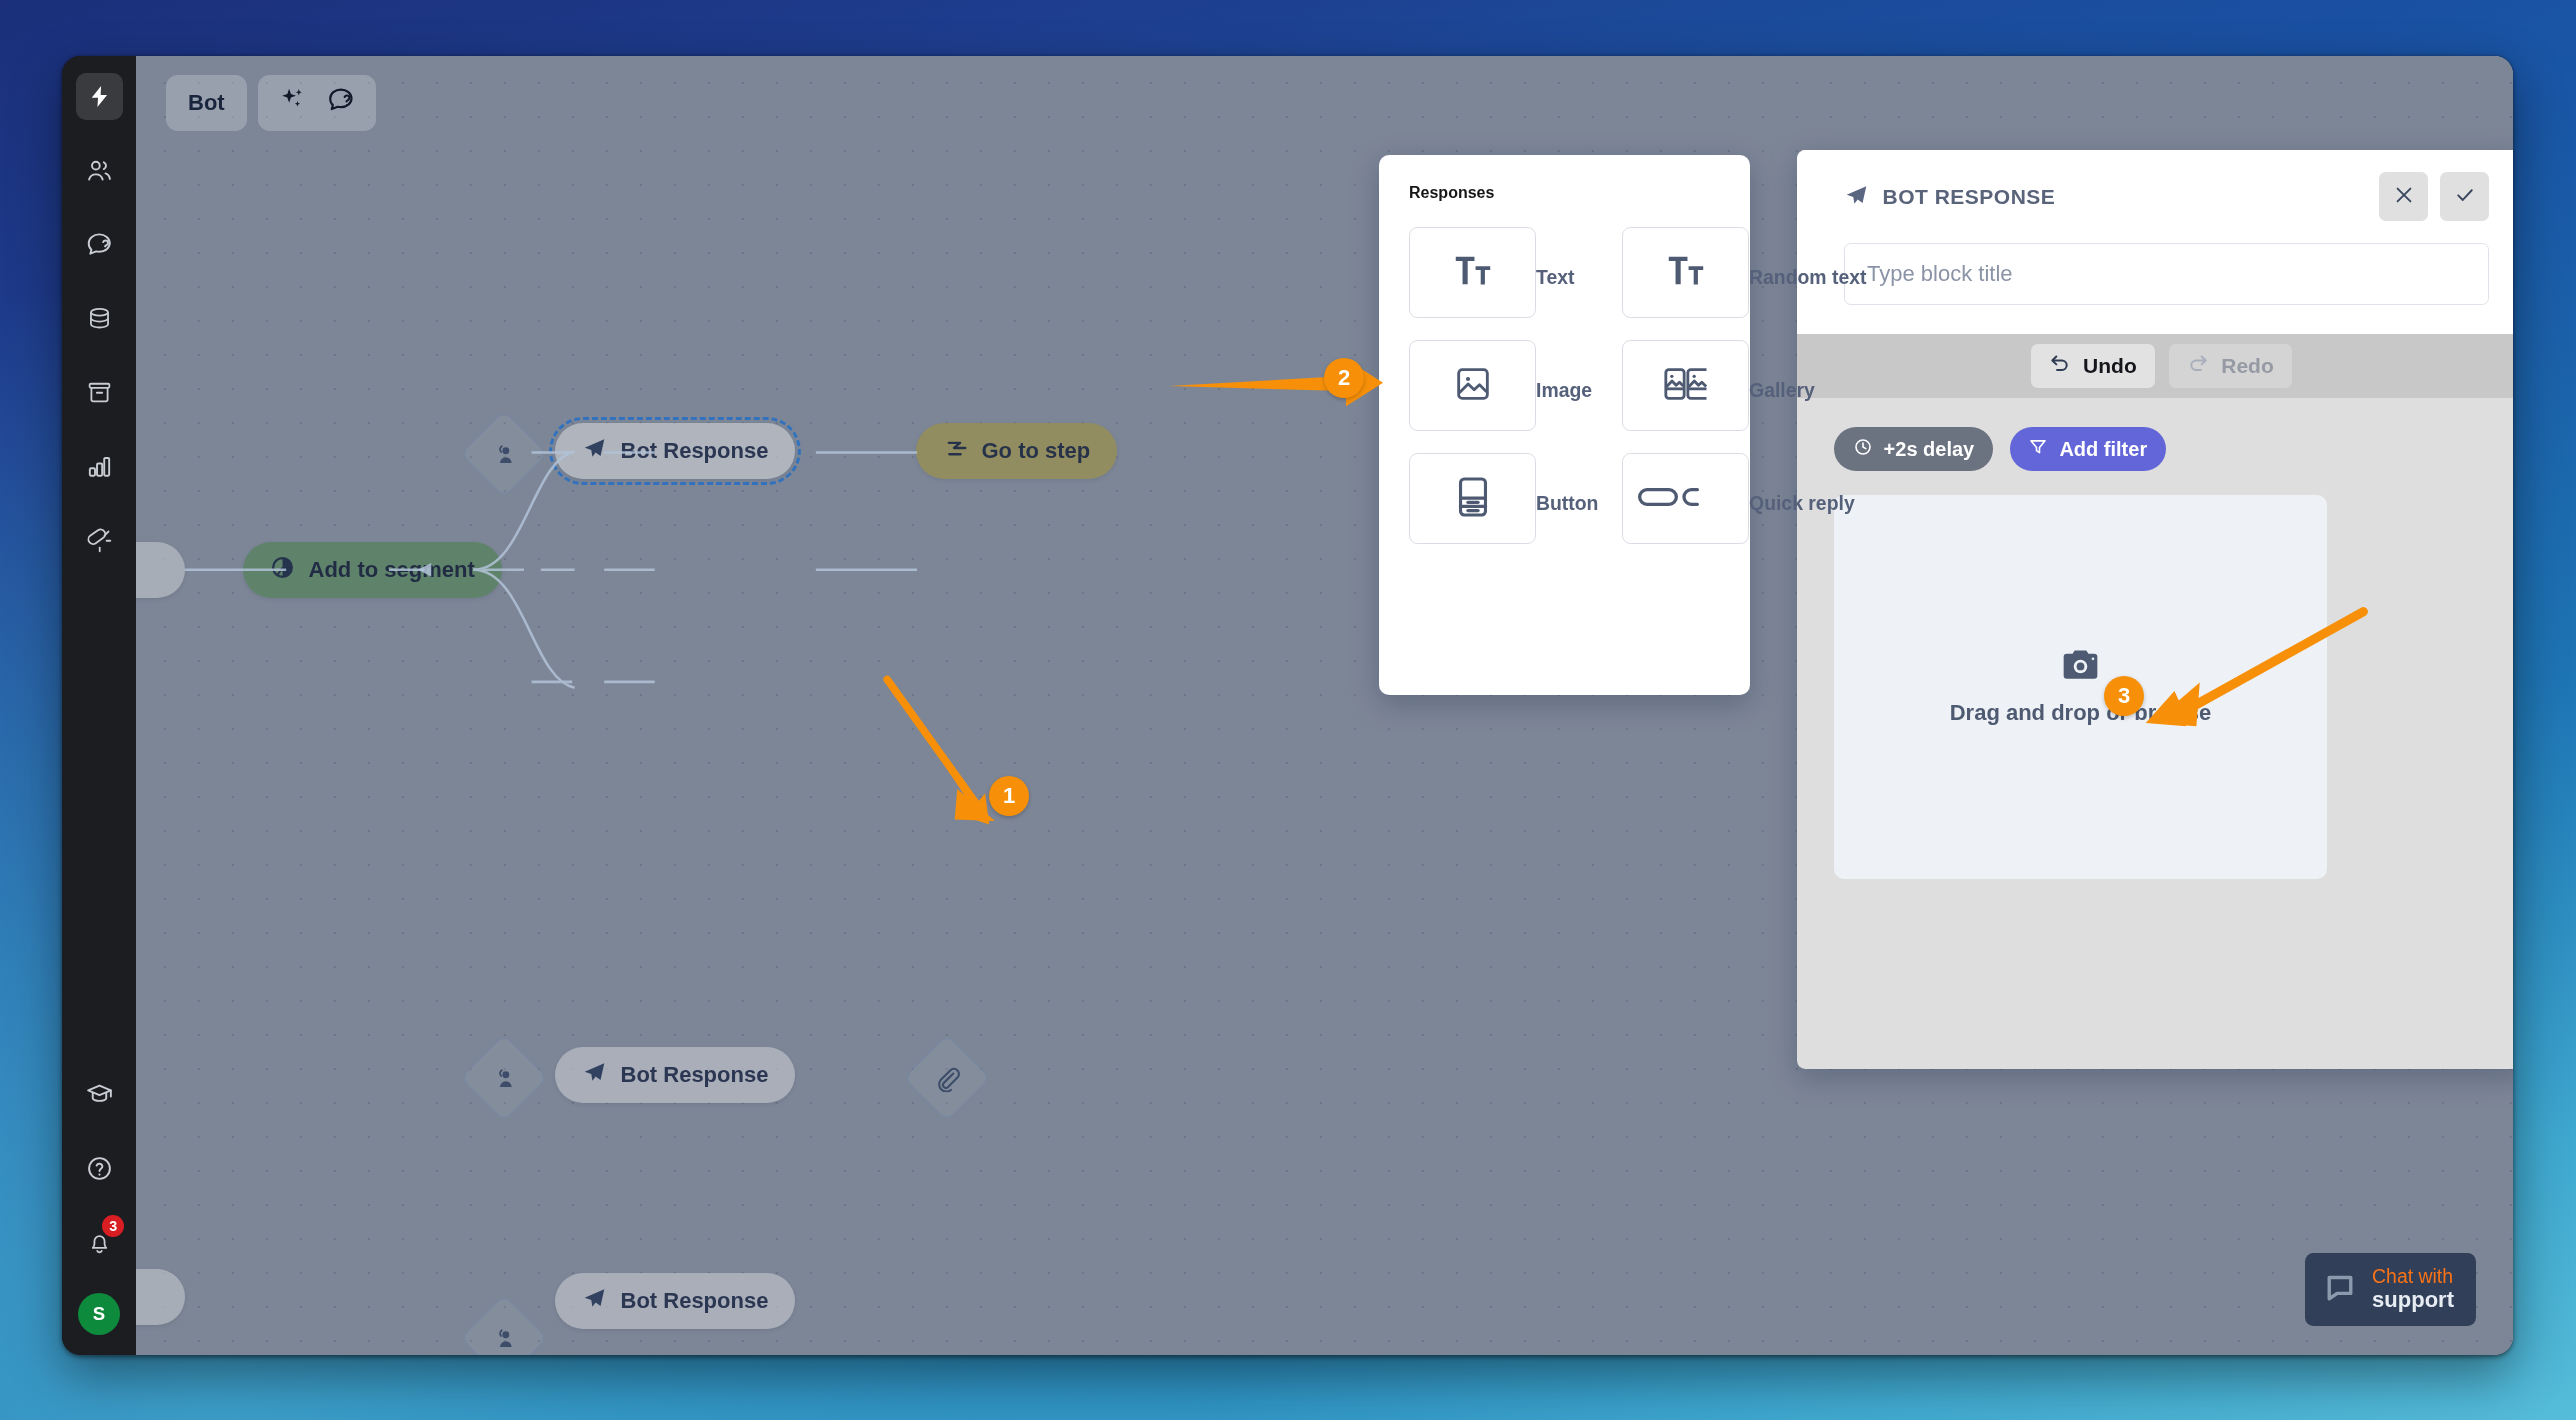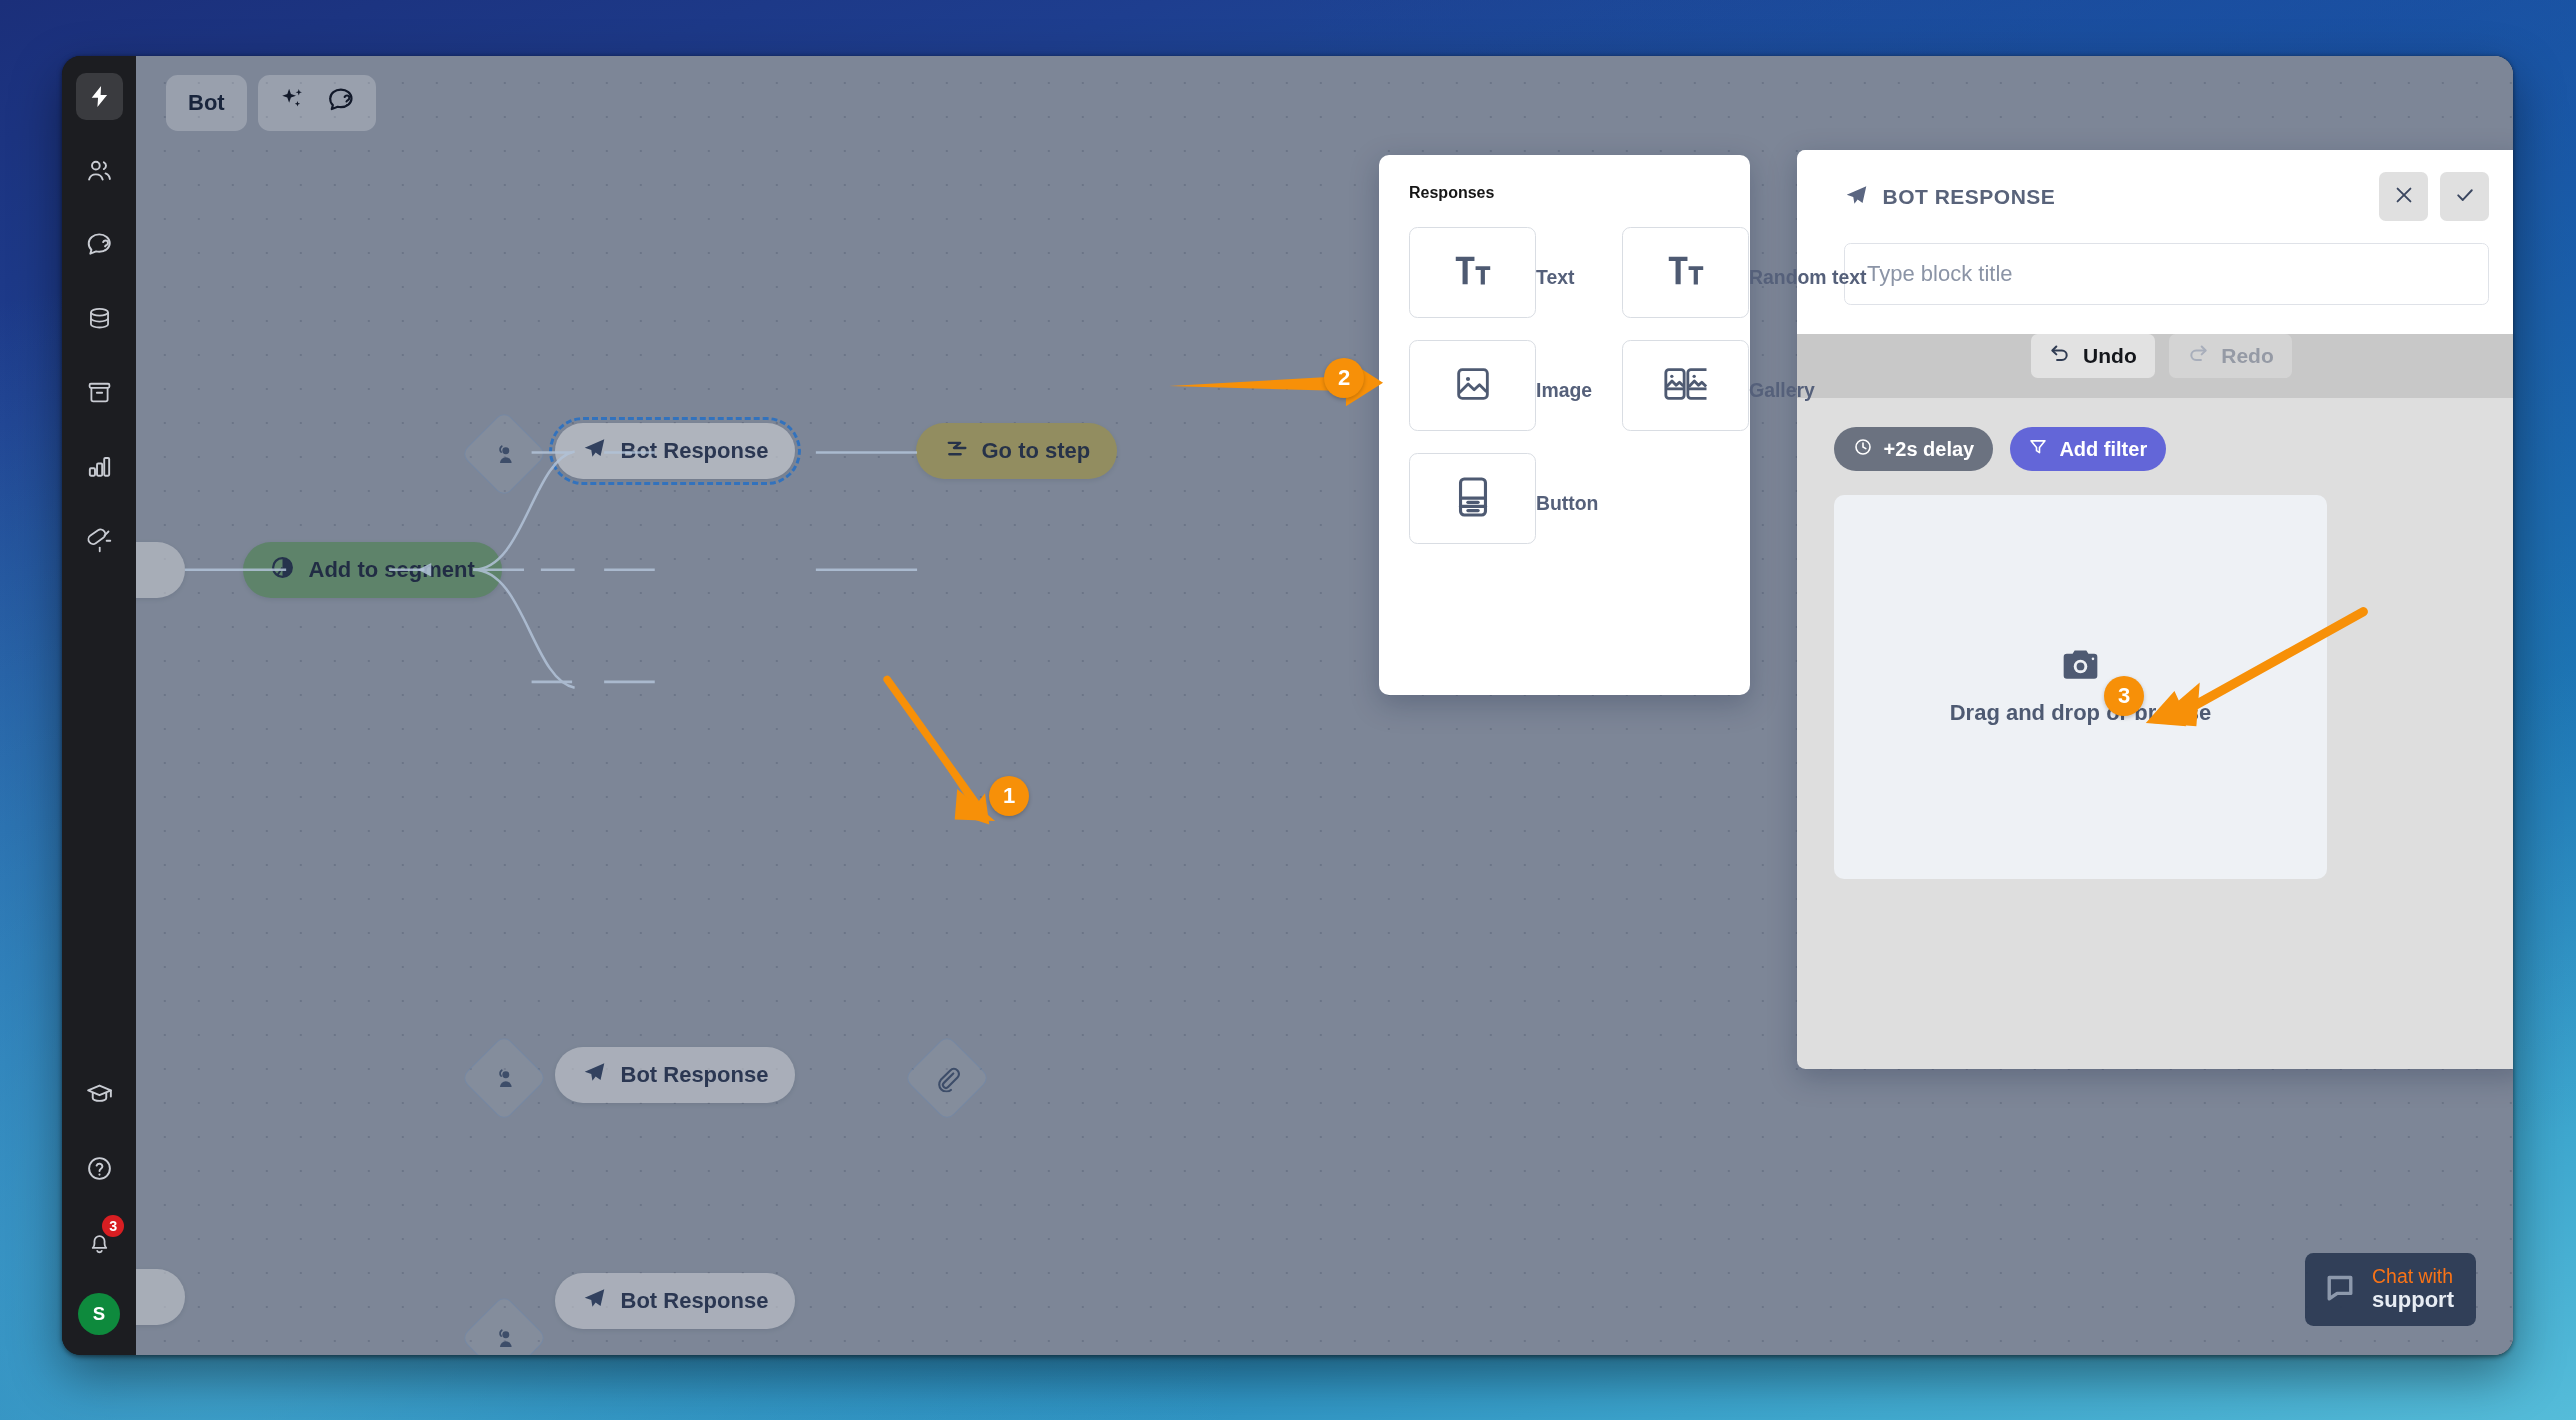--- a/index.html
+++ b/index.html
@@ -184,21 +184,21 @@
   .title-input {
     margin-top: 22px; width: 100%; height: 62px;
     border: 1.3px solid #dfe2e8; border-radius: 6.7px;
     padding: 0 22px; font-size: 22px; color: #2b3448;
     font-family: "Liberation Sans", sans-serif;
     background: #fff; outline: none;
   }
   .title-input::placeholder { color: #8b94a6; }
   .insp-undobar {
     background: #c8c8c8; height: 64px;
-    display: flex; justify-content: center; gap: 13.5px;
+    display: flex; align-items: center; justify-content: center; gap: 13.5px;
   }
   .ur-btn {
     display: flex; align-items: center; gap: 11.8px;
     height: 44px; padding: 0 18.6px; border-radius: 6.7px; border: none;
     font-size: 21px; font-weight: 600; cursor: pointer;
     font-family: "Liberation Sans", sans-serif;
   }
   .ur-btn.undo { background: #e2e2e2; color: #14161b; }
   .ur-btn.redo { background: rgba(226,226,226,0.45); color: #959aa5; }
   .insp-body { flex: 1; padding: 29px 37px; }
@@ -570,20 +570,31 @@
               <path d="M2.2 12.6h13.6"></path>
                 <path d="M2.2 17.1h13.6"></path>
               <path d="M6.2 14.9h5.6"></path>
                 <path d="M6.2 19.4h5.6"></path>
             </svg>
           </span>
         </div>
         <div class="resp-label">Button</div>
       </div>
 
+      <div class="resp-item">
+        <div class="resp-card" style="overflow:hidden; justify-content:flex-start; padding-left:13.5px;">
+          <span>
+            <svg width="74" height="30" viewBox="0 0 44 18" fill="none" stroke="#4e5a72" stroke-width="2" stroke-linecap="round">
+              <rect x="1.4" y="4.6" width="22" height="8.8" rx="4.4"></rect>
+              <path d="M36 4.6h-3.6a4.4 4.4 0 0 0 0 8.8H36"></path>
+            </svg>
+          </span>
+        </div>
+        <div class="resp-label">Quick reply</div>
+      </div>
 
     </div>
   </div>
 
   <div class="inspector">
     <div class="insp-head">
       <div class="insp-head-row">
         <span>
           <svg width="25" height="25" viewBox="0 0 24 24" fill="#5b6681">
               <path d="M21.4 3.1 2.6 11.2l6.3 2.3 1.1 6.4 3.1-4 4.7 3.4z"></path>

